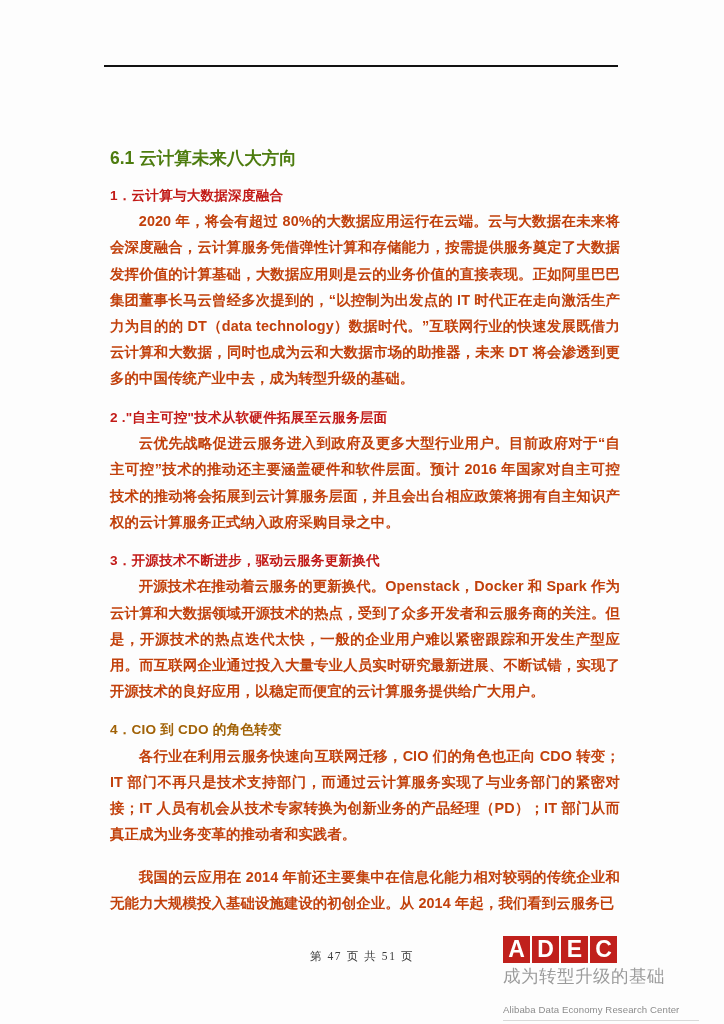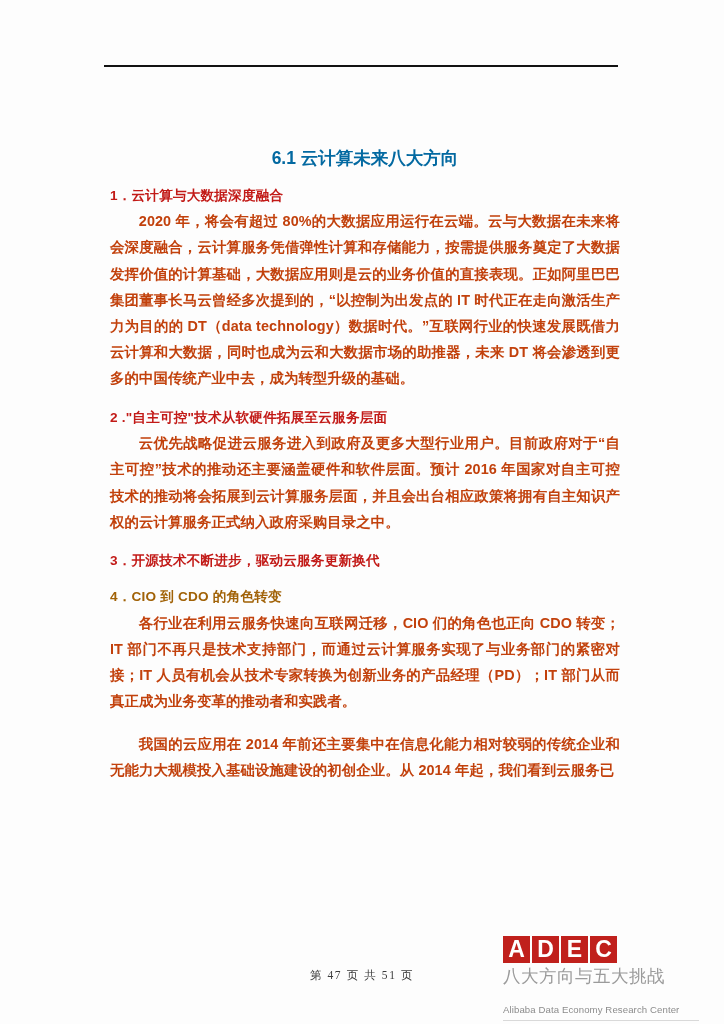--- a/index.html
+++ b/index.html
@@ -48,23 +48,22 @@
     letter-spacing: 0.2px;
     color: #111111;
     line-height: 1.25;
     white-space: nowrap;
   }
 
   h2.sub-title {
     margin: 52px 0 0 0;
     font-size: 17.5px;
     font-weight: bold;
-    color: #0369a1;
+    color: #4d7c0f;
     line-height: 1.3;
-    text-align: center;
   }
 
   .section {
     margin-top: 16px;
   }
 
   h3.sec-head {
     margin: 0 0 2px 0;
     font-size: 13.6px;
     font-weight: bold;
@@ -92,21 +91,20 @@
   .footer-page-num {
     position: absolute;
     left: 0;
     right: 0;
     top: 949px;
     text-align: center;
     font-size: 11.5px;
     color: #3c3c3c;
     font-family: "Liberation Serif", "DejaVu Serif", serif;
     letter-spacing: 1.6px;
-    margin-top: 19px;
   }
 
   
   .logo {
     position: absolute;
     left: 503px;
     top: 936px;
     width: 200px;
   }
   .logo-letters {
@@ -164,20 +162,21 @@
       <p class="body-text">2020 年，将会有超过 80%的大数据应用运行在云端。云与大数据在未来将会深度融合，云计算服务凭借弹性计算和存储能力，按需提供服务奠定了大数据发挥价值的计算基础，大数据应用则是云的业务价值的直接表现。正如阿里巴巴集团董事长马云曾经多次提到的，“以控制为出发点的 IT 时代正在走向激活生产力为目的的 DT（data technology）数据时代。”互联网行业的快速发展既借力云计算和大数据，同时也成为云和大数据市场的助推器，未来 DT 将会渗透到更多的中国传统产业中去，成为转型升级的基础。</p>
     </div>
 
     <div class="section">
       <h3 class="sec-head">2 ."自主可控"技术从软硬件拓展至云服务层面</h3>
       <p class="body-text">云优先战略促进云服务进入到政府及更多大型行业用户。目前政府对于“自主可控”技术的推动还主要涵盖硬件和软件层面。预计 2016 年国家对自主可控技术的推动将会拓展到云计算服务层面，并且会出台相应政策将拥有自主知识产权的云计算服务正式纳入政府采购目录之中。</p>
     </div>
 
     <div class="section">
       <h3 class="sec-head">3．开源技术不断进步，驱动云服务更新换代</h3>
+      <p class="body-text">开源技术在推动着云服务的更新换代。Openstack，Docker 和 Spark 作为云计算和大数据领域开源技术的热点，受到了众多开发者和云服务商的关注。但是，开源技术的热点迭代太快，一般的企业用户难以紧密跟踪和开发生产型应用。而互联网企业通过投入大量专业人员实时研究最新进展、不断试错，实现了开源技术的良好应用，以稳定而便宜的云计算服务提供给广大用户。</p>
     </div>
 
     <div class="section">
       <h3 class="sec-head light">4．CIO 到 CDO 的角色转变</h3>
       <p class="body-text">各行业在利用云服务快速向互联网迁移，CIO 们的角色也正向 CDO 转变；IT 部门不再只是技术支持部门，而通过云计算服务实现了与业务部门的紧密对接；IT 人员有机会从技术专家转换为创新业务的产品经理（PD）；IT 部门从而真正成为业务变革的推动者和实践者。</p>
     </div>
 
     <div class="section">
       <p class="body-text">我国的云应用在 2014 年前还主要集中在信息化能力相对较弱的传统企业和无能力大规模投入基础设施建设的初创企业。从 2014 年起，我们看到云服务已</p>
     </div>
@@ -186,18 +185,18 @@
 
   <div class="footer-page-num">第 47 页 共 51 页</div>
 
   <div class="logo">
     <div class="logo-letters">
       <div class="logo-letter">A</div>
       <div class="logo-letter">D</div>
       <div class="logo-letter">E</div>
       <div class="logo-letter">C</div>
     </div>
-    <div class="logo-cn">八大方向与五大挑战</div>
+    <div class="logo-cn">成为转型升级的基础</div>
     <div class="logo-en">Alibaba Data Economy Research Center</div>
     <div class="logo-rule"></div>
   </div>
 
 </div>
 
 </body></html>

